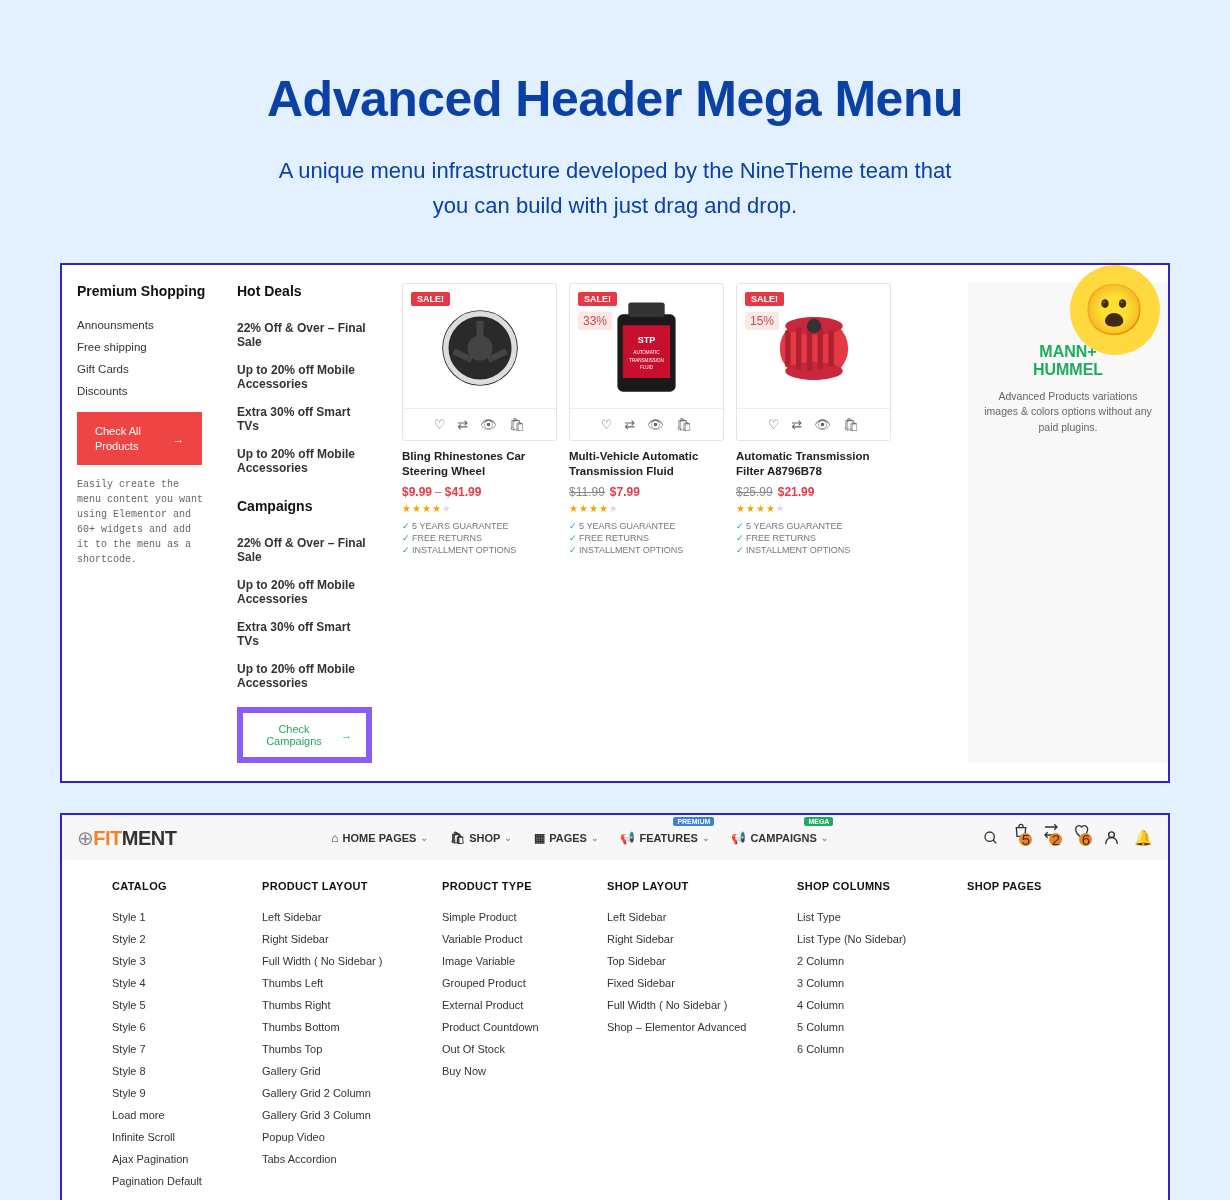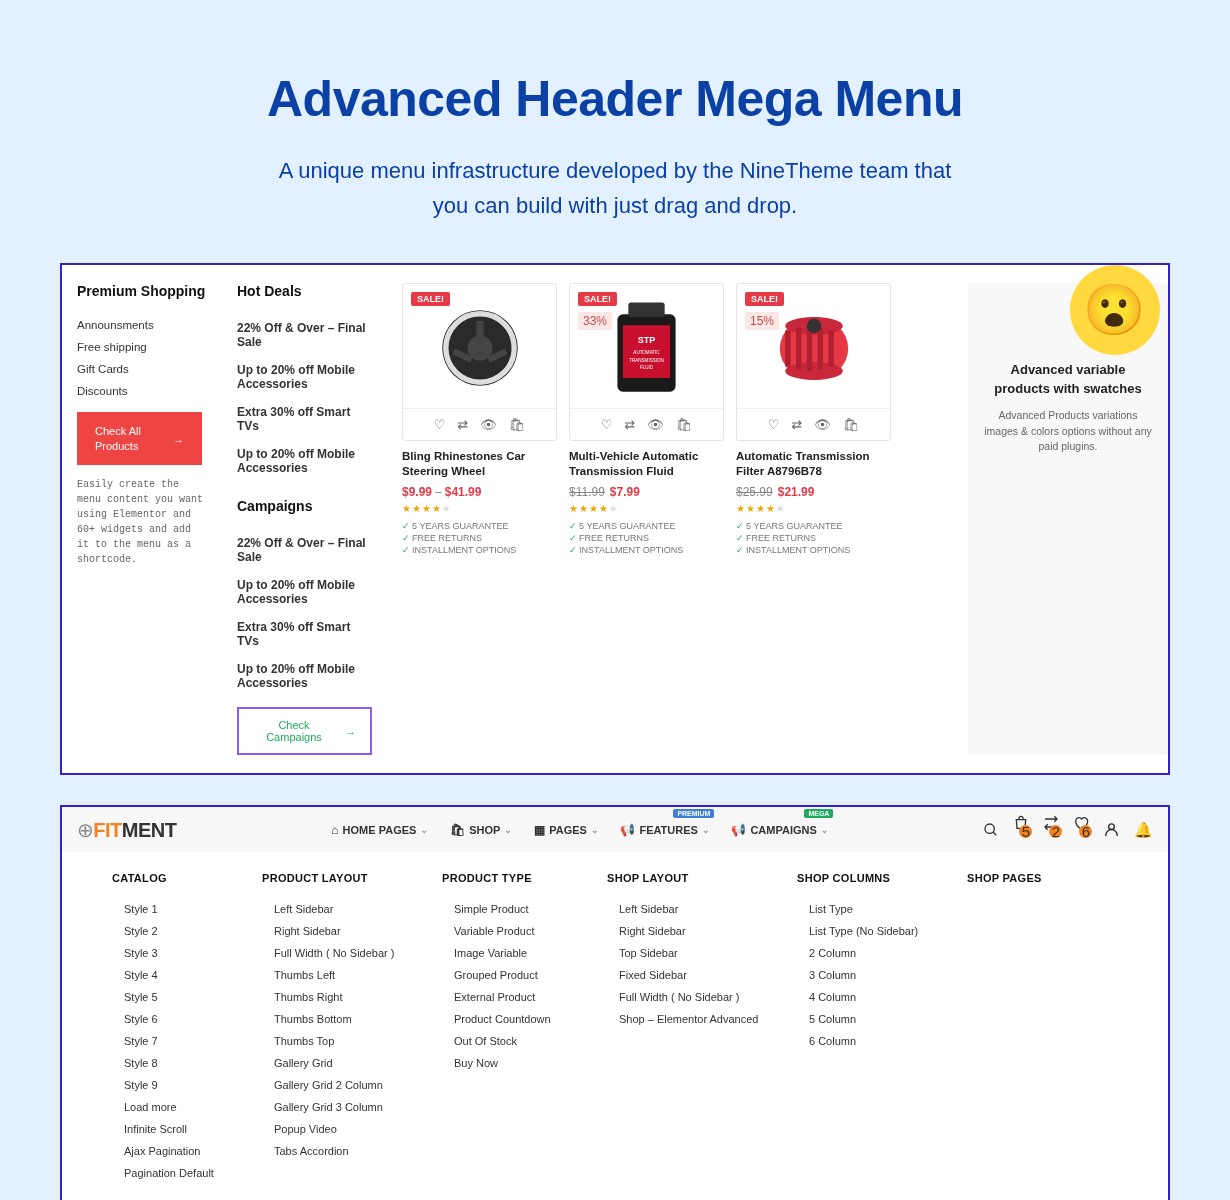--- a/index.html
+++ b/index.html
@@ -14,21 +14,21 @@
 .col-premium { width: 160px; }
 .col-deals { width: 165px; }
 .col-products { flex: 1; }
 .col-brand { width: 200px; background: #f8f8f8; text-align: center; padding: 60px 15px 20px; }
 h3 { font-size: 13px; font-weight: 700; margin-bottom: 12px; color: #111; }
 h3.section-title { font-size: 14px; margin-bottom: 15px; }
 .link-list { list-style: none; }
 .link-list li { font-size: 11.5px; color: #333; padding: 5px 0; cursor: pointer; }
 .link-list.bold li { font-weight: 700; font-size: 12px; padding: 7px 0; }
 .btn-primary { background: #ef4444; color: #fff; border: none; padding: 12px 18px; font-size: 11px; display: flex; align-items: center; justify-content: space-between; width: 125px; margin-top: 10px; cursor: pointer; }
-.btn-outline { background: #fff; border: 2px solid #8b5cf6; color: #1fab5e; padding: 10px 14px; font-size: 11px; display: flex; align-items: center; gap: 10px; margin-top: 10px; cursor: pointer; }
+.btn-outline { background: #fff; border: 6px solid #8b5cf6; color: #1fab5e; padding: 10px 14px; font-size: 11px; display: flex; align-items: center; gap: 10px; margin-top: 10px; cursor: pointer; }
 .helper-text { font-size: 10px; color: #666; line-height: 1.5; margin-top: 12px; font-family: Liberation Mono, monospace; }
 .product-row { display: flex; gap: 12px; }
 .product-card { border: 1px solid #e5e5e5; border-radius: 3px; width: 155px; position: relative; }
 .sale-badge { position: absolute; top: 8px; left: 8px; background: #e63946; color: #fff; font-size: 9px; padding: 2px 6px; border-radius: 2px; font-weight: 700; }
 .pct-badge { position: absolute; top: 28px; left: 8px; background: #fce7e7; color: #c94b4b; font-size: 12px; padding: 2px 5px; border-radius: 2px; }
 .product-img { height: 120px; display: flex; align-items: center; justify-content: center; margin-top: 4px; }
 .icon-row { display: flex; justify-content: center; gap: 12px; padding: 8px 0; border-top: 1px solid #eee; }
 .icon-row span { cursor: pointer; font-size: 13px; color: #666; }
 .product-title { font-size: 11.5px; font-weight: 700; line-height: 1.3; margin-top: 8px; color: #222; }
 .price-row { margin-top: 6px; font-size: 12px; }
@@ -49,21 +49,21 @@
 .nav { display: flex; gap: 22px; margin-left: auto; margin-right: auto; }
 .nav-item { font-size: 11px; font-weight: 700; color: #333; display: flex; align-items: center; gap: 4px; cursor: pointer; position: relative; }
 .nav-item .tag { position: absolute; top: -14px; right: -5px; font-size: 7px; padding: 1px 4px; border-radius: 2px; color: #fff; font-weight: 700; }
 .tag.premium { background: #3d7fd9; }
 .tag.mega { background: #1fab5e; }
 .header-icons { display: flex; gap: 14px; align-items: center; }
 .header-icons span { cursor: pointer; position: relative; font-size: 15px; color: #333; }
 .badge-count { position: absolute; top: -6px; right: -6px; background: #f58220; color: #fff; font-size: 8px; border-radius: 50%; width: 13px; height: 13px; display: flex; align-items: center; justify-content: center; }
 .mega-cols { display: flex; padding: 20px 50px 30px; gap: 10px; }
 .mega-col h4 { font-size: 11px; font-weight: 800; letter-spacing: 0.3px; margin-bottom: 14px; color: #111; }
-.mega-col ul { list-style: none; margin-left: 12px; }
+.mega-col ul { list-style: none; }
 .mega-col li { font-size: 11px; color: #333; padding: 5px 0; cursor: pointer; }
 .mc1 { width: 140px; }
 .mc2 { width: 170px; }
 .mc3 { width: 155px; }
 .mc4 { width: 180px; }
 .mc5 { width: 160px; }
 .mc6 { width: 130px; }
 svg { display: block; }
 </style>
 </head>
@@ -211,21 +211,23 @@
               <li>5 YEARS GUARANTEE</li>
               <li>FREE RETURNS</li>
               <li>INSTALLMENT OPTIONS</li>
             </ul>
           </div>
         </div>
       </div>
   </div>
 
   <div class="col col-brand">
-    <div class="brand-heading">Advanced variable products with swatches</div>
+    <div class="brand-logo">
+      <span>MANN+</span><br><span>HUMMEL</span>
+    </div>
     <div class="brand-desc">Advanced Products variations images &amp; colors options without any paid plugins.</div>
   </div>
 </div>
 
 <div class="panel">
   <div class="panel2-header">
     <div class="logo">
       <span style="color:#888;font-weight:400">⊕</span><span class="f">FIT</span><span class="rest">MENT</span>
     </div>
     <div class="nav" id="nav">

